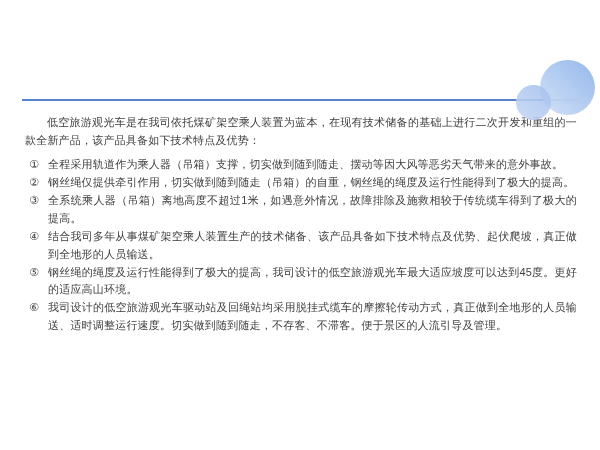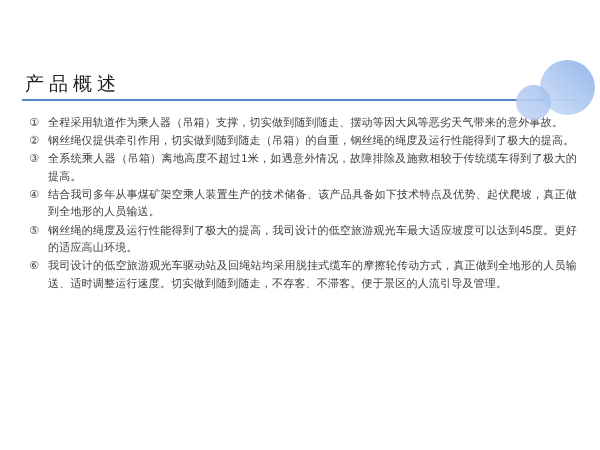--- a/index.html
+++ b/index.html
@@ -89,29 +89,29 @@
   .item-text {
     flex: 1 1 auto;
     text-align: justify;
   }
 </style>
 </head>
 <body>
 
 <div class="slide">
 
-  <h1 class="slide-title">产品概述</h1>
 
   <div class="title-rule"></div>
 
   <div class="circle circle-large"></div>
   <div class="circle circle-small"></div>
 
   <div class="body-text">
 
+    <p class="intro">低空旅游观光车是在我司依托煤矿架空乘人装置为蓝本，在现有技术储备的基础上进行二次开发和重组的一款全新产品，该产品具备如下技术特点及优势：</p>
 
     <ol class="feature-list">
       <li>
         <span class="item-num">①</span>
         <span class="item-text">全程采用轨道作为乘人器（吊箱）支撑，切实做到随到随走、摆动等因大风等恶劣天气带来的意外事故。</span>
       </li>
       <li>
         <span class="item-num">②</span>
         <span class="item-text">钢丝绳仅提供牵引作用，切实做到随到随走（吊箱）的自重，钢丝绳的绳度及运行性能得到了极大的提高。</span>
       </li>

